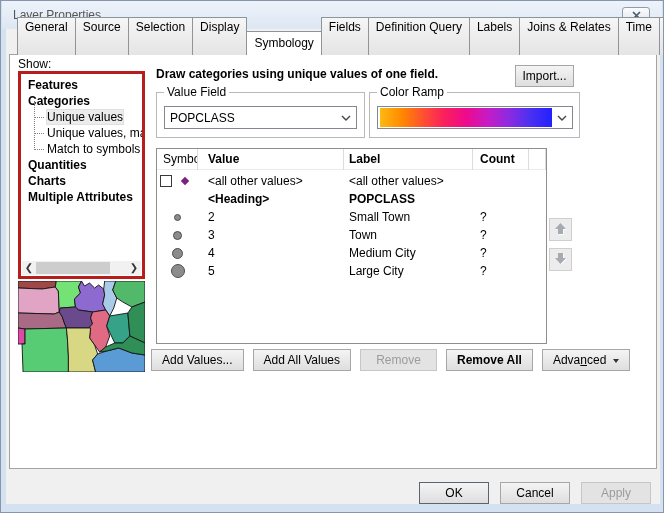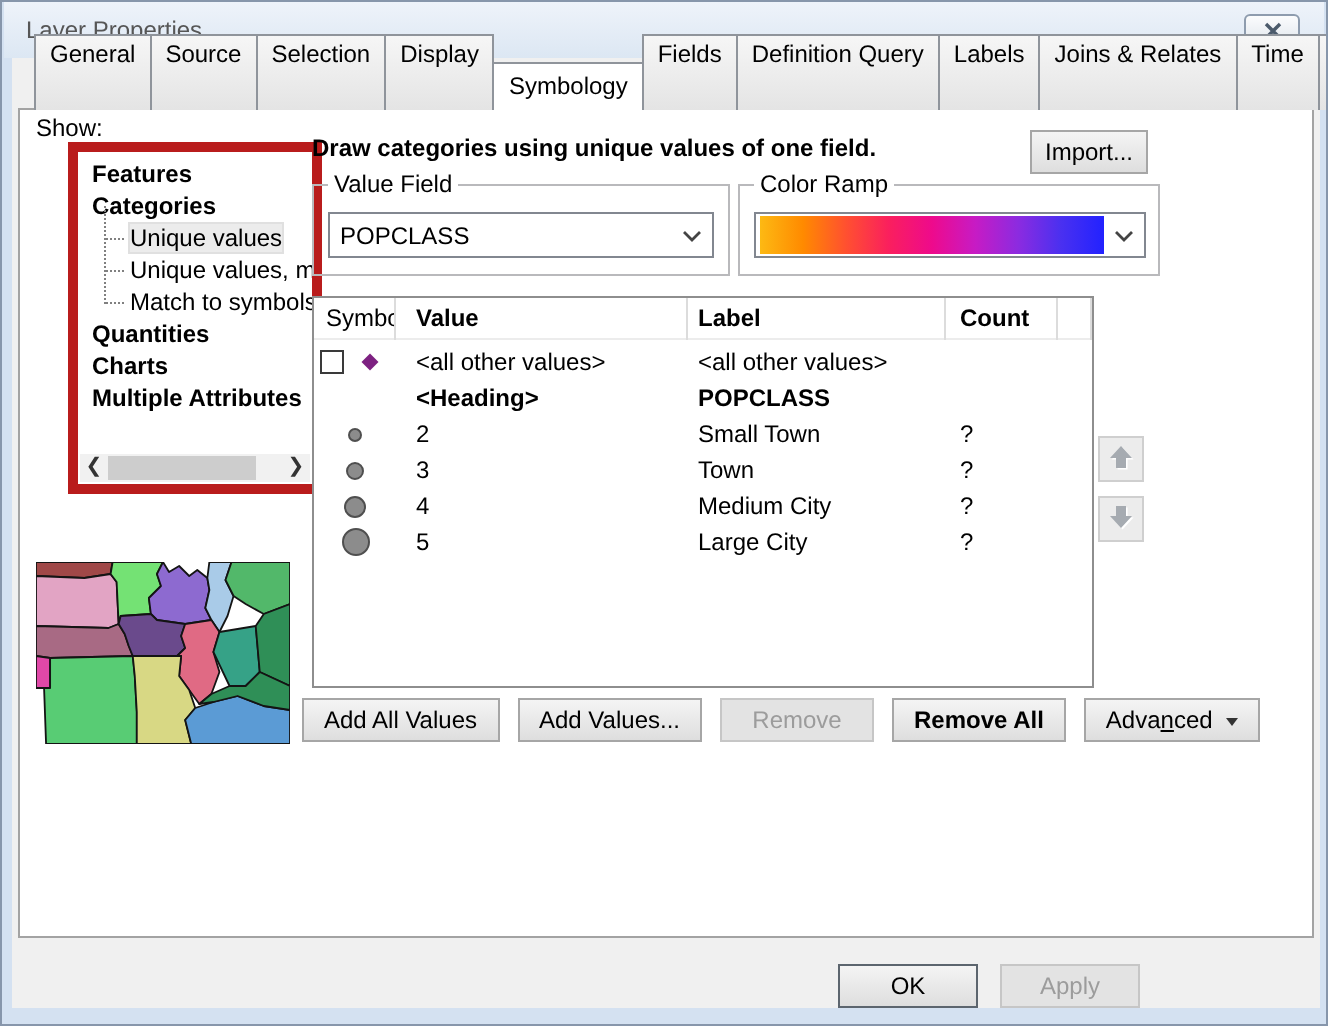--- a/index.html
+++ b/index.html
@@ -22,22 +22,22 @@
   .tabs{position:absolute;left:11px;top:2px;height:24px;display:flex;align-items:flex-end;z-index:3;}
   .tab{height:38px;line-height:15px;padding:2px 7px 3px;margin-right:-1px;margin-bottom:0;
     background:linear-gradient(#f6f6f6,#e4e4e4);border:1px solid #8f949b;border-bottom:none;
     white-space:nowrap;position:relative;}
   .tab.active{height:24px;padding-top:4px;background:#fff;z-index:4;}
   .tabpage{position:absolute;left:3px;top:25px;width:648px;height:415px;background:#fff;
     border:1px solid #a3a3a3;z-index:1;}
 
   
   .show-label{position:absolute;left:12px;top:28px;z-index:2;}
-  .tree{position:absolute;left:28px;top:42px;width:127px;height:176px;background:#fff;
-    border:5px solid #b91c1c;z-index:2;overflow:hidden;}
+  .tree{position:absolute;left:12px;top:42px;width:127px;height:208px;background:#fff;
+    border:3px solid #b91c1c;z-index:2;overflow:hidden;}
   .tree-items{position:absolute;left:0;top:3px;right:0;}
   .tree-item{height:16px;line-height:16px;padding-left:7px;white-space:nowrap;position:relative;}
   .tree-item.bold{font-weight:bold;}
   .tree-item.child{padding-left:26px;}
   .tree-item.child::before{content:"";position:absolute;left:13px;top:-8px;height:16px;width:9px;
     border-left:1px dotted #808080;border-bottom:1px dotted #808080;}
   .tree-item.selected .tlabel{background:#ececec;outline:1px solid #e0e0e0;}
   .hscroll{position:absolute;left:1px;right:1px;bottom:1px;height:14px;background:#f1f1f1;z-index:3;}
   .sb-arrow{position:absolute;top:0;width:14px;height:14px;text-align:center;line-height:13px;
     font-size:10px;color:#333;background:#f1f1f1;}
@@ -271,24 +271,25 @@
       </svg>
     </button>
     <button class="arrow-btn down">
       <svg width="15" height="15" viewBox="0 0 15 15">
         <path d="M8.3,13.8 L2.8,7.8 H5.8 V2.8 H10.8 V7.8 H13.8 Z" fill="#ffffff"></path>
         <path d="M7.5,13 L2,7 H5 V2 H10 V7 H13 Z" fill="#a6abb1"></path>
       </svg>
     </button>
 
     <div class="actions">
+        <button class="btn" style="min-width: 81px;">Add Values...</button>
         <button class="btn" style="min-width: 86px;">Add All Values</button>
-        <button class="btn" style="min-width: 81px;">Add Values...</button>
         <button class="btn disabled" style="min-width: 77px;">Remove</button>
         <button class="btn" style="min-width: 77px; font-weight: bold;">Remove All</button>
         <button class="btn" style="min-width: 84px;">Adva<u>n</u>ced<span class="menu-arrow"></span></button>
       </div>
     <div class="footer-btns">
         <button class="btn default">OK</button>
+        <button class="btn">Cancel</button>
         <button class="btn disabled">Apply</button>
       </div>
   </div>
 </div>
 
 </body></html>

